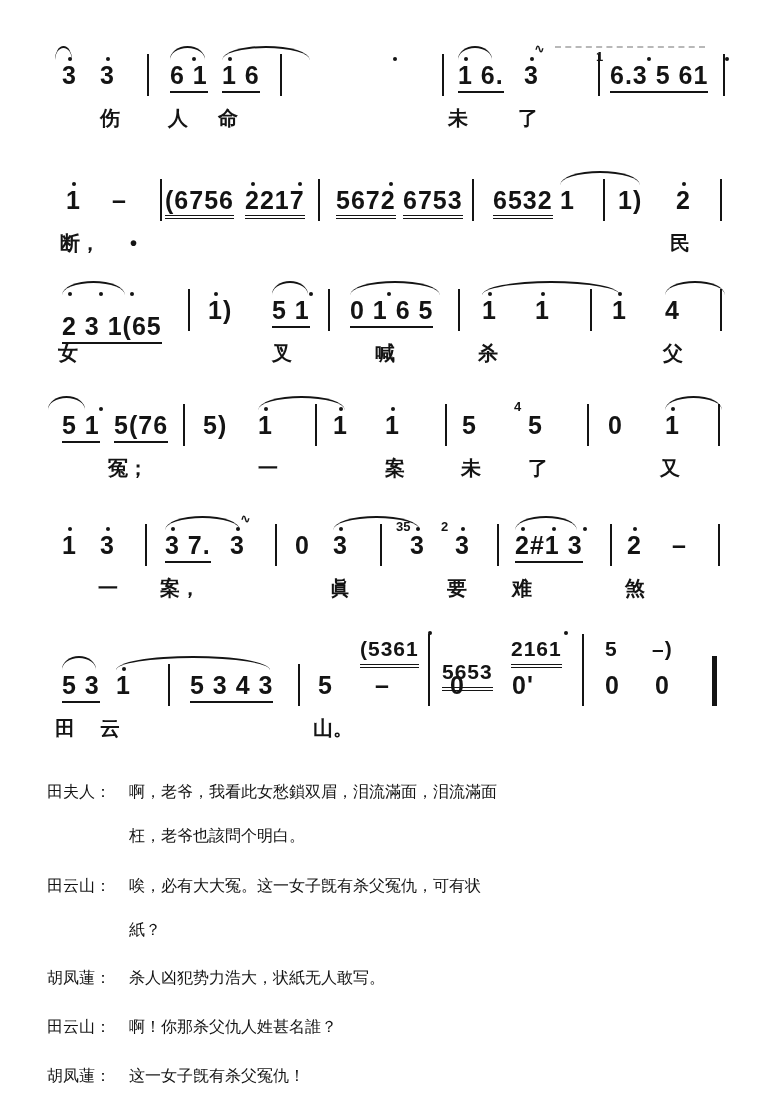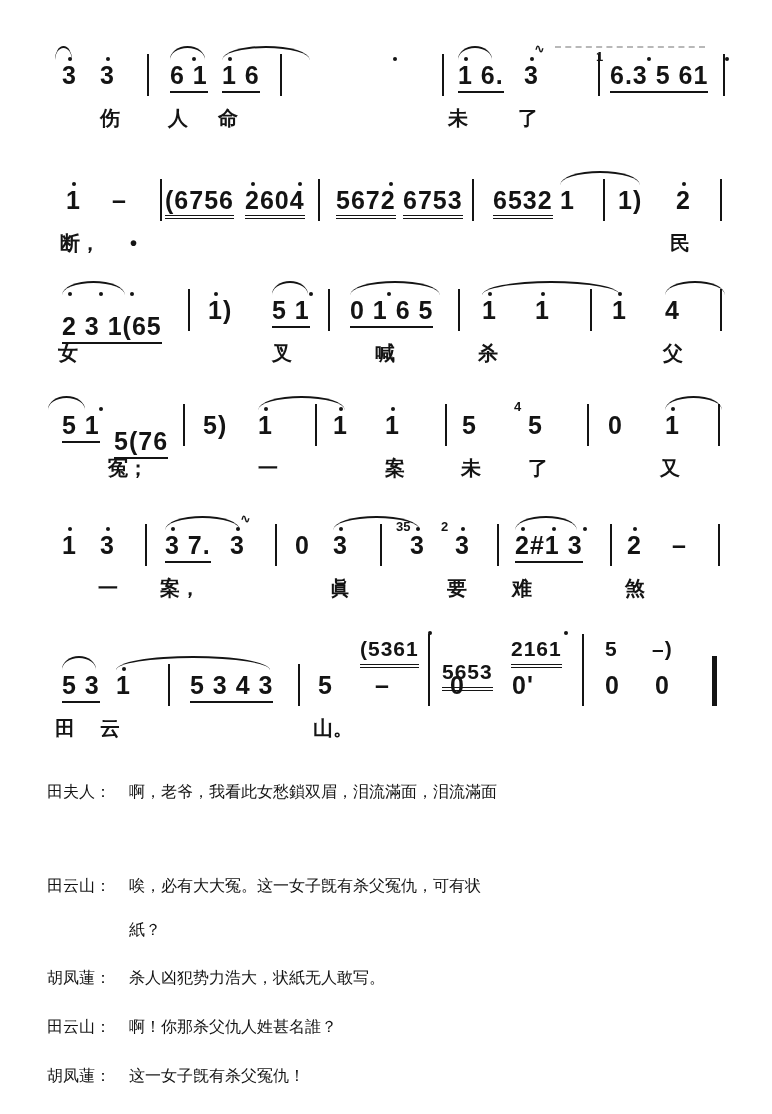--- a/index.html
+++ b/index.html
@@ -63,21 +63,21 @@
         <div class="lyric" style="left: 168px; top: 46px;">人</div>
         <div class="lyric" style="left: 218px; top: 46px;">命</div>
         <div class="lyric" style="left: 448px; top: 46px;">未</div>
         <div class="lyric" style="left: 518px; top: 46px;">了</div>
       </div>
       <div class="line" style="top: 185px; height: 80px;">
         <div class="tok" style="left: 66px; top: 0px;">1</div>
         <div class="dot-above" style="left: 72px; top: -3px;"></div>
         <div class="tok" style="left: 112px; top: 0px;">–</div>
         <div class="tok dul" style="left: 165px; top: 0px;">(6756</div>
-        <div class="tok dul" style="left: 245px; top: 0px;">2604</div>
+        <div class="tok dul" style="left: 245px; top: 0px;">2217</div>
         <div class="dot-above" style="left: 251px; top: -3px;"></div>
         <div class="dot-above" style="left: 297.5px; top: -3px;"></div>
         <div class="tok dul" style="left: 336px; top: 0px;">5672</div>
         <div class="dot-above" style="left: 388.5px; top: -3px;"></div>
         <div class="tok dul" style="left: 403px; top: 0px;">6753</div>
         <div class="tok dul" style="left: 493px; top: 0px;">6532</div>
         <div class="tok" style="left: 560px; top: 0px;">1</div>
         <div class="tok" style="left: 618px; top: 0px;">1)</div>
         <div class="tok" style="left: 676px; top: 0px;">2</div>
         <div class="dot-above" style="left: 682px; top: -3px;"></div>
@@ -121,21 +121,21 @@
         <div class="slur" style="left: 665px; width: 60px; top: -14px;"></div>
         <div class="lyric" style="left: 58px; top: 46px;">女</div>
         <div class="lyric" style="left: 272px; top: 46px;">叉</div>
         <div class="lyric" style="left: 375px; top: 46px;">喊</div>
         <div class="lyric" style="left: 478px; top: 46px;">杀</div>
         <div class="lyric" style="left: 663px; top: 46px;">父</div>
       </div>
       <div class="line" style="top: 410px; height: 80px;">
         <div class="tok ul" style="left: 62px; top: 0px;">5 1</div>
         <div class="dot-above" style="left: 99px; top: -3px;"></div>
-        <div class="tok ul" style="left: 114px; top: 16px;">5(76</div>
+        <div class="tok ul" style="left: 114px; top: 0px;">5(76</div>
         <div class="tok" style="left: 203px; top: 0px;">5)</div>
         <div class="tok" style="left: 258px; top: 0px;">1</div>
         <div class="dot-above" style="left: 264px; top: -3px;"></div>
         <div class="tok" style="left: 333px; top: 0px;">1</div>
         <div class="dot-above" style="left: 339px; top: -3px;"></div>
         <div class="tok" style="left: 385px; top: 0px;">1</div>
         <div class="dot-above" style="left: 391px; top: -3px;"></div>
         <div class="tok" style="left: 462px; top: 0px;">5</div>
         <div class="tok" style="left: 528px; top: 0px;">5</div>
         <div class="grace" style="left: 514px; top: -10px;">4</div>
@@ -229,21 +229,21 @@
         <div class="lyric" style="left: 55px; top: 46px;">田</div>
         <div class="lyric" style="left: 100px; top: 46px;">云</div>
         <div class="lyric" style="left: 313px; top: 46px;">山。</div>
       </div>
     </div>
   <div id="dialogue"></div>
 </div>
 
 <div class="dlg-row" style="left: 47px; top: 782px; position: absolute;">
     <span class="speaker">田夫人：</span>
-    <span class="speech"><span>啊，老爷，我看此女愁鎖双眉，泪流滿面，泪流滿面</span></span>
+    <span class="speech"><span>啊，老爷，我看此女愁鎖双眉，泪流滿面，泪流滿面</span><span class="l2">枉，老爷也該問个明白。</span></span>
   </div>
 <div class="dlg-row" style="left: 47px; top: 876px; position: absolute;">
     <span class="speaker">田云山：</span>
     <span class="speech"><span>唉，必有大大冤。这一女子旣有杀父冤仇，可有状</span><span class="l2">紙？</span></span>
   </div>
 <div class="dlg-row" style="left: 47px; top: 968px; position: absolute;">
     <span class="speaker">胡凤蓮：</span>
     <span class="speech"><span>杀人凶犯势力浩大，状紙无人敢写。</span></span>
   </div>
 <div class="dlg-row" style="left: 47px; top: 1017px; position: absolute;">

